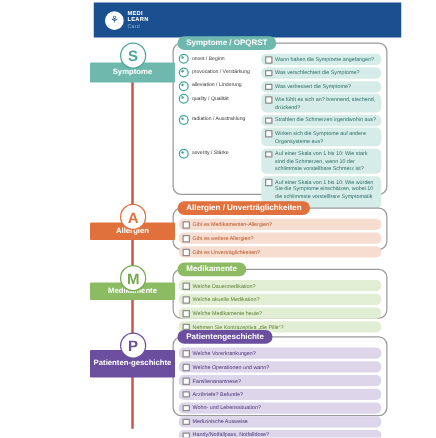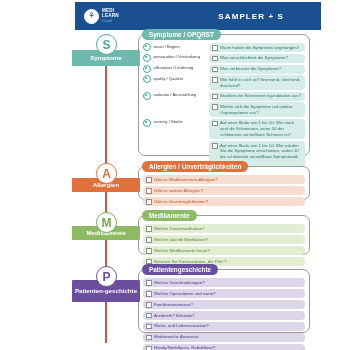--- a/index.html
+++ b/index.html
@@ -130,21 +130,20 @@
 
   <div class="header">
     <div class="logo">
       <div class="logo-mark">⚘</div>
       <div class="logo-text">
         <span>MEDI</span>
         <span>LEARN</span>
         <span class="sub">Card</span>
       </div>
     </div>
-    <div class="header-title">SAMPLER + S</div>
   </div>
 
   <div class="spine"></div>
 
   <div id="sections-host">
       <div class="letter c-teal" style="left: 96px; top: 34px;">S</div>
       <div class="tag t-teal" style="left: 72px; top: 50px; height: 16px;">
         <span style="display: block;">Symptome</span>
       </div>
       <div class="card" style="left: 138px; top: 34px; width: 172px; height: 122px;"></div>

